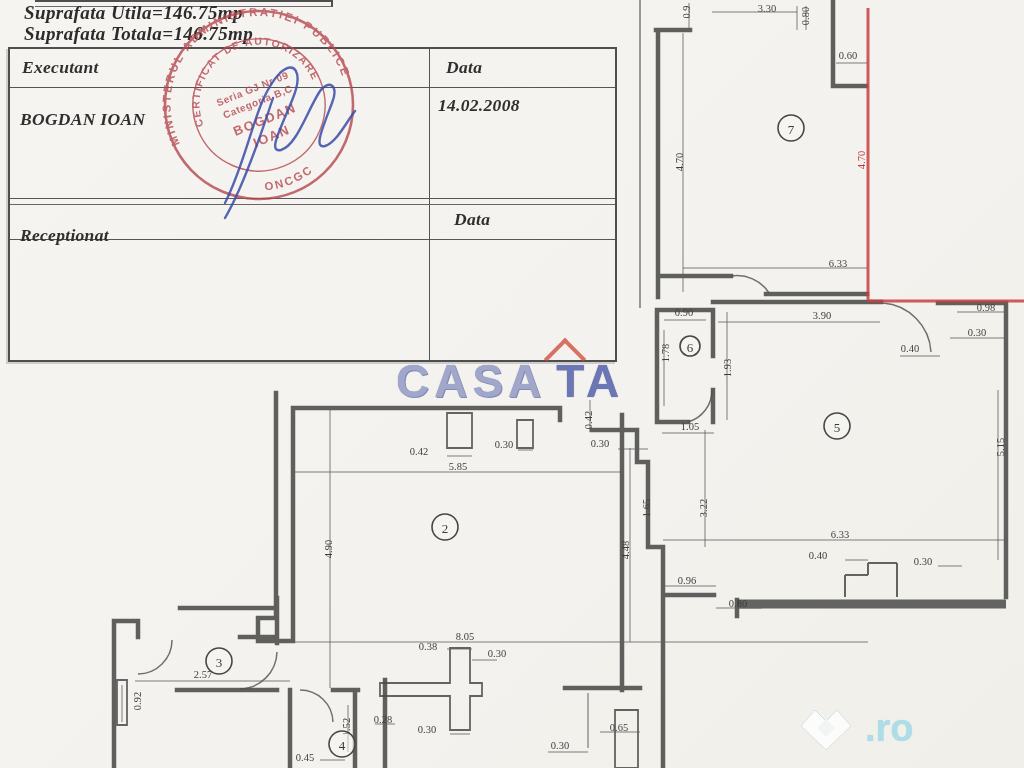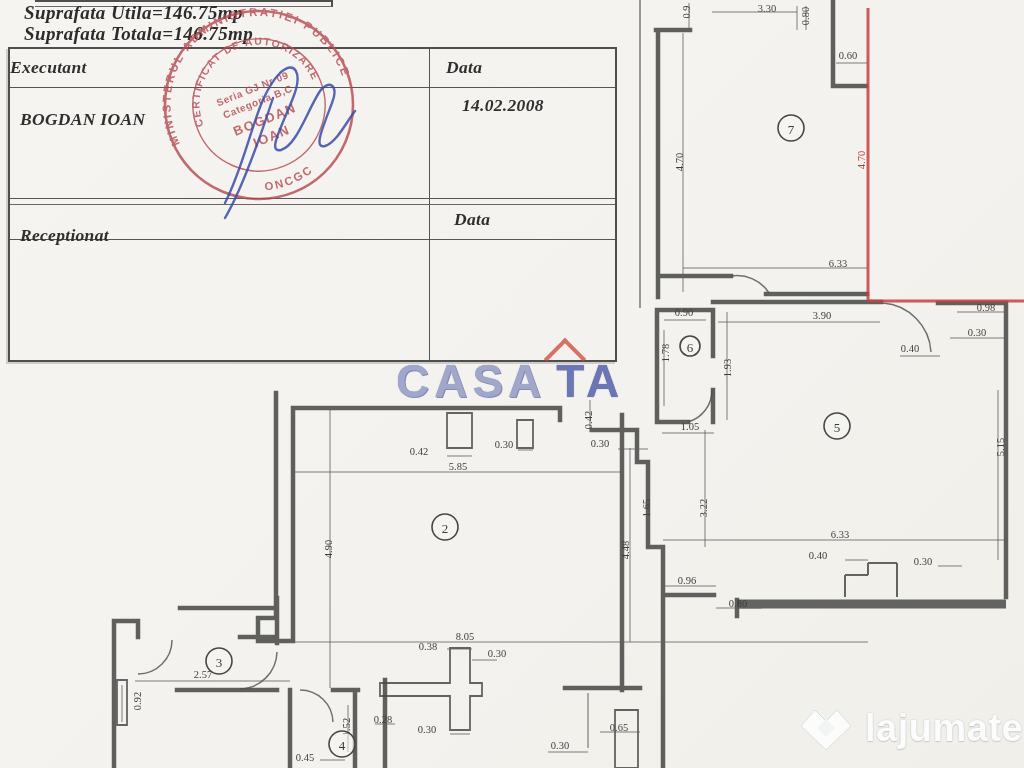--- a/index.html
+++ b/index.html
@@ -169,24 +169,24 @@
     <div>Suprafata  Utila=146.75mp</div>
     <div>Suprafata  Totala=146.75mp</div>
   </div>
 
   <div class="tbl">
     <div class="vline"></div>
     <div class="h1"></div>
     <div class="h2a"></div>
     <div class="h2b"></div>
     <div class="h3"></div>
-    <div class="cell" style="left:0;top:8px">Executant</div>
+    <div class="cell" style="left:12px;top:8px">Executant</div>
     <div class="cell" style="left:436px;top:8px">Data</div>
     <div class="cell" style="left:10px;top:60px">BOGDAN IOAN</div>
-    <div class="cell" style="left:452px;top:46px">14.02.2008</div>
+    <div class="cell" style="left:428px;top:46px">14.02.2008</div>
     <div class="cell" style="left:10px;top:176px">Receptionat</div>
     <div class="cell" style="left:444px;top:160px">Data</div>
   </div>
 
   <div class="stampbox">
     <svg width="215" height="232" viewBox="0 0 215 232">
       <g transform="translate(104,102) rotate(-22)" opacity="0.8">
         <circle r="94" fill="none" stroke="#b5474e" stroke-width="2.6"></circle>
         <circle r="66" fill="none" stroke="#b5474e" stroke-width="1.4"></circle>
         <defs>
@@ -220,17 +220,16 @@
   <div class="casata">
     <span class="w1">CASA</span><span class="w2">TA</span>
     <div class="roof"></div>
   </div>
 
   <div class="lajumate">
     <svg width="62" height="52" viewBox="0 0 62 52" style="position:static;margin-right:8px">
       <path d="M6,24 L20,8 L31,19 L42,8 L56,24 L31,48 Z" fill="#fdfdfd" stroke="#cfdfe2" stroke-width="1" opacity="0.95"></path>
       <path d="M22,26 L31,17 L40,26 L31,35 Z" fill="#eef4f3" opacity="0.9"></path>
     </svg>
-    <span class="brand">lajumate</span>
       <span class="tld">.ro</span>
   </div>
 
 </div>
 
 </body></html>

